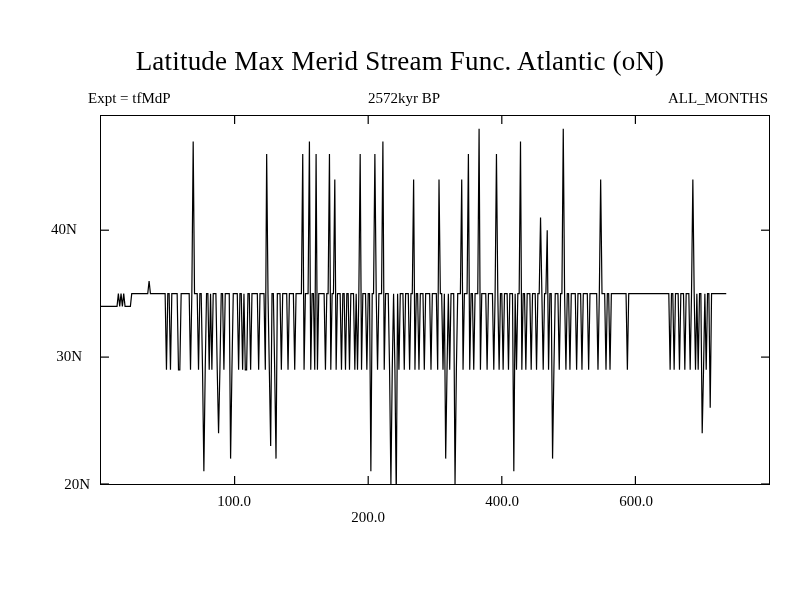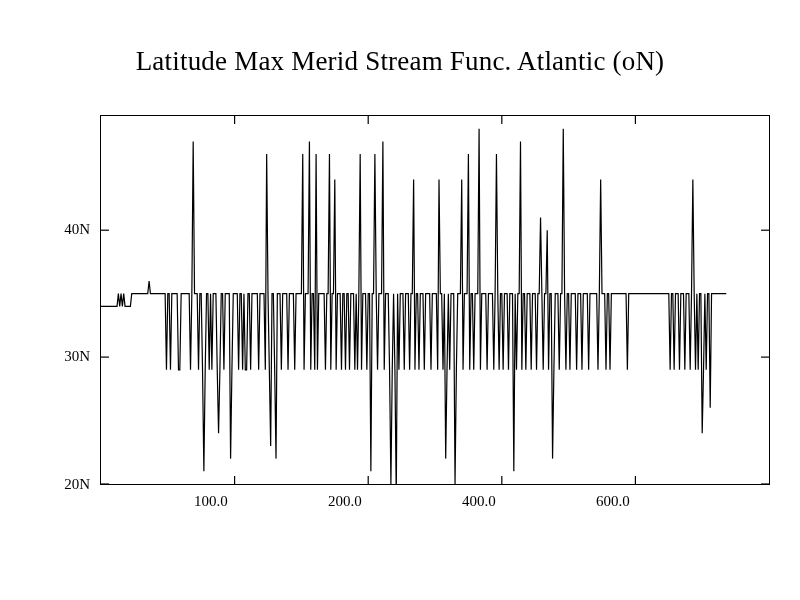--- a/index.html
+++ b/index.html
@@ -69,41 +69,46 @@
     position: absolute;
     font-family: "Liberation Serif", serif;
     font-size: 15px;
     text-align: right;
     white-space: nowrap;
   }
   .x-label {
     position: absolute;
     font-family: "Liberation Serif", serif;
     font-size: 15px;
-    text-align: left;
+    text-align: center;
     white-space: nowrap;
   }
   #xaxis-title {
     position: absolute;
     left: 100px;
     top: 518px;
     width: 670px;
     text-align: center;
     font-family: "Liberation Serif", serif;
     font-size: 19px;
     white-space: nowrap;
   }
 </style>
 </head>
 <body>
 
 <div id="page">
 
   <div id="chart-title">Latitude Max Merid Stream Func. Atlantic (oN)</div>
 
+  <div id="subtitle-row">
+    <div class="sub" id="sub-left">Expt = tfMdP</div>
+    <div class="sub" id="sub-mid">2572kyr BP</div>
+    <div class="sub" id="sub-right">ALL_MONTHS</div>
+  </div>
 
   <div id="plot-frame">
     <svg id="plot-svg" viewBox="0 0 670 370" preserveAspectRatio="none">
       <polyline id="series-path" fill="none" stroke="#000000" stroke-width="1.2" vector-effect="non-scaling-stroke" points="0.00,191.38 1.34,191.38 2.68,191.38 4.02,191.38 5.36,191.38 6.70,191.38 8.04,191.38 9.38,191.38 10.72,191.38 12.06,191.38 13.40,191.38 14.74,191.38 16.08,191.38 17.42,178.62 18.76,191.38 20.10,178.62 21.44,191.38 22.78,178.62 24.12,191.38 25.46,191.38 26.80,191.38 28.14,191.38 29.48,191.38 30.82,178.62 32.16,178.62 33.50,178.62 34.84,178.62 36.18,178.62 37.52,178.62 38.86,178.62 40.20,178.62 41.54,178.62 42.88,178.62 44.22,178.62 45.56,178.62 46.90,178.62 48.24,165.86 49.58,178.62 50.92,178.62 52.26,178.62 53.60,178.62 54.94,178.62 56.28,178.62 57.62,178.62 58.96,178.62 60.30,178.62 61.64,178.62 62.98,178.62 64.32,178.62 65.66,255.17 67.00,178.62 68.34,178.62 69.68,255.17 71.02,178.62 72.36,178.62 73.70,178.62 75.04,178.62 76.38,178.62 77.72,255.17 79.06,255.17 80.40,178.62 81.74,178.62 83.08,178.62 84.42,178.62 85.76,178.62 87.10,178.62 88.44,178.62 89.78,255.17 91.12,178.62 92.46,25.52 93.80,178.62 95.14,178.62 96.48,178.62 97.82,255.17 99.16,178.62 100.50,178.62 101.84,255.17 103.18,357.24 104.52,255.17 105.86,178.62 107.20,178.62 108.54,255.17 109.88,178.62 111.22,255.17 112.56,178.62 113.90,178.62 115.24,178.62 116.58,255.17 117.92,318.97 119.26,255.17 120.60,178.62 121.94,178.62 123.28,255.17 124.62,178.62 125.96,178.62 127.30,178.62 128.64,178.62 129.98,344.48 131.32,255.17 132.66,178.62 134.00,178.62 135.34,178.62 136.68,178.62 138.02,255.17 139.36,178.62 140.70,178.62 142.04,255.17 143.38,178.62 144.72,255.17 146.06,255.17 147.40,178.62 148.74,178.62 150.08,255.17 151.42,178.62 152.76,178.62 154.10,178.62 155.44,178.62 156.78,178.62 158.12,255.17 159.46,178.62 160.80,178.62 162.14,178.62 163.48,178.62 164.82,255.17 166.16,38.28 167.50,178.62 168.84,255.17 170.18,331.72 171.52,178.62 172.86,178.62 174.20,255.17 175.54,344.48 176.88,178.62 178.22,178.62 179.56,178.62 180.90,255.17 182.24,178.62 183.58,178.62 184.92,178.62 186.26,178.62 187.60,255.17 188.94,178.62 190.28,178.62 191.62,178.62 192.96,178.62 194.30,255.17 195.64,178.62 196.98,178.62 198.32,178.62 199.66,178.62 201.00,178.62 202.34,38.28 203.68,255.17 205.02,178.62 206.36,178.62 207.70,178.62 209.04,25.52 210.38,255.17 211.72,178.62 213.06,178.62 214.40,255.17 215.74,38.28 217.08,255.17 218.42,178.62 219.76,178.62 221.10,178.62 222.44,178.62 223.78,178.62 225.12,255.17 226.46,178.62 227.80,178.62 229.14,38.28 230.48,255.17 231.82,178.62 233.16,178.62 234.50,63.79 235.84,255.17 237.18,178.62 238.52,178.62 239.86,178.62 241.20,255.17 242.54,178.62 243.88,178.62 245.22,255.17 246.56,178.62 247.90,178.62 249.24,255.17 250.58,178.62 251.92,178.62 253.26,178.62 254.60,255.17 255.94,178.62 257.28,255.17 258.62,178.62 259.96,38.28 261.30,255.17 262.64,178.62 263.98,178.62 265.32,178.62 266.66,255.17 268.00,178.62 269.34,178.62 270.68,357.24 272.02,178.62 273.36,178.62 274.70,38.28 276.04,178.62 277.38,255.17 278.72,178.62 280.06,178.62 281.40,178.62 282.74,25.52 284.08,255.17 285.42,178.62 286.76,178.62 288.10,178.62 289.44,255.17 290.78,370.00 292.12,255.17 293.46,178.62 294.80,255.17 296.14,382.76 297.48,178.62 298.82,255.17 300.16,178.62 301.50,178.62 302.84,178.62 304.18,255.17 305.52,178.62 306.86,178.62 308.20,178.62 309.54,255.17 310.88,178.62 312.22,178.62 313.56,63.79 314.90,255.17 316.24,178.62 317.58,178.62 318.92,255.17 320.26,178.62 321.60,178.62 322.94,178.62 324.28,255.17 325.62,178.62 326.96,178.62 328.30,178.62 329.64,178.62 330.98,255.17 332.32,178.62 333.66,178.62 335.00,178.62 336.34,178.62 337.68,255.17 339.02,63.79 340.36,178.62 341.70,178.62 343.04,255.17 344.38,178.62 345.72,344.48 347.06,255.17 348.40,178.62 349.74,255.17 351.08,178.62 352.42,178.62 353.76,178.62 355.10,370.00 356.44,255.17 357.78,178.62 359.12,178.62 360.46,178.62 361.80,63.79 363.14,255.17 364.48,178.62 365.82,178.62 367.16,178.62 368.50,38.28 369.84,255.17 371.18,178.62 372.52,178.62 373.86,255.17 375.20,178.62 376.54,178.62 377.88,178.62 379.22,12.76 380.56,255.17 381.90,178.62 383.24,178.62 384.58,178.62 385.92,178.62 387.26,255.17 388.60,178.62 389.94,178.62 391.28,178.62 392.62,178.62 393.96,255.17 395.30,178.62 396.64,38.28 397.98,178.62 399.32,255.17 400.66,178.62 402.00,178.62 403.34,255.17 404.68,178.62 406.02,178.62 407.36,178.62 408.70,255.17 410.04,178.62 411.38,178.62 412.72,178.62 414.06,357.24 415.40,178.62 416.74,255.17 418.08,178.62 419.42,178.62 420.76,25.52 422.10,255.17 423.44,178.62 424.78,178.62 426.12,255.17 427.46,178.62 428.80,178.62 430.14,178.62 431.48,255.17 432.82,178.62 434.16,178.62 435.50,178.62 436.84,255.17 438.18,178.62 439.52,178.62 440.86,102.07 442.20,178.62 443.54,255.17 444.88,178.62 446.22,178.62 447.56,114.83 448.90,255.17 450.24,178.62 451.58,178.62 452.92,344.48 454.26,255.17 455.60,178.62 456.94,178.62 458.28,178.62 459.62,255.17 460.96,178.62 462.30,178.62 463.64,12.76 464.98,178.62 466.32,255.17 467.66,178.62 469.00,178.62 470.34,255.17 471.68,178.62 473.02,178.62 474.36,178.62 475.70,178.62 477.04,255.17 478.38,178.62 479.72,178.62 481.06,178.62 482.40,255.17 483.74,178.62 485.08,178.62 486.42,178.62 487.76,178.62 489.10,255.17 490.44,178.62 491.78,178.62 493.12,178.62 494.46,178.62 495.80,178.62 497.14,178.62 498.48,255.17 499.82,178.62 501.16,63.79 502.50,178.62 503.84,178.62 505.18,178.62 506.52,255.17 507.86,178.62 509.20,178.62 510.54,255.17 511.88,178.62 513.22,178.62 514.56,178.62 515.90,178.62 517.24,178.62 518.58,178.62 519.92,178.62 521.26,178.62 522.60,178.62 523.94,178.62 525.28,178.62 526.62,178.62 527.96,255.17 529.30,178.62 530.64,178.62 531.98,178.62 533.32,178.62 534.66,178.62 536.00,178.62 537.34,178.62 538.68,178.62 540.02,178.62 541.36,178.62 542.70,178.62 544.04,178.62 545.38,178.62 546.72,178.62 548.06,178.62 549.40,178.62 550.74,178.62 552.08,178.62 553.42,178.62 554.76,178.62 556.10,178.62 557.44,178.62 558.78,178.62 560.12,178.62 561.46,178.62 562.80,178.62 564.14,178.62 565.48,178.62 566.82,178.62 568.16,178.62 569.50,178.62 570.84,255.17 572.18,178.62 573.52,178.62 574.86,255.17 576.20,178.62 577.54,178.62 578.88,178.62 580.22,255.17 581.56,178.62 582.90,178.62 584.24,178.62 585.58,255.17 586.92,178.62 588.26,178.62 589.60,178.62 590.94,255.17 592.28,178.62 593.62,63.79 594.96,178.62 596.30,255.17 597.64,178.62 598.98,255.17 600.32,178.62 601.66,178.62 603.00,318.97 604.34,255.17 605.68,178.62 607.02,255.17 608.36,178.62 609.70,178.62 611.04,293.45 612.38,178.62 613.72,178.62 615.06,178.62 616.40,178.62 617.74,178.62 619.08,178.62 620.42,178.62 621.76,178.62 623.10,178.62 624.44,178.62 625.78,178.62 627.12,178.62 628.46,NaN 629.80,NaN 631.14,NaN 632.48,NaN 633.82,NaN 635.16,NaN 636.50,NaN 637.84,NaN 639.18,NaN 640.52,NaN 641.86,NaN 643.20,NaN 644.54,NaN 645.88,NaN 647.22,NaN 648.56,NaN 649.90,NaN 651.24,NaN 652.58,NaN 653.92,NaN 655.26,NaN 656.60,NaN 657.94,NaN 659.28,NaN 660.62,NaN 661.96,NaN 663.30,NaN"></polyline>
       <g id="tick-marks">
           <line x1="134" y1="370" x2="134" y2="362" stroke="#000" stroke-width="1.2" vector-effect="non-scaling-stroke"></line>
           <line x1="134" y1="0" x2="134" y2="8" stroke="#000" stroke-width="1.2" vector-effect="non-scaling-stroke"></line>
           <line x1="268" y1="370" x2="268" y2="362" stroke="#000" stroke-width="1.2" vector-effect="non-scaling-stroke"></line>
           <line x1="268" y1="0" x2="268" y2="8" stroke="#000" stroke-width="1.2" vector-effect="non-scaling-stroke"></line>
           <line x1="402" y1="370" x2="402" y2="362" stroke="#000" stroke-width="1.2" vector-effect="non-scaling-stroke"></line>
@@ -115,22 +120,22 @@
           <line x1="0" y1="242.41379310344826" x2="8" y2="242.41379310344826" stroke="#000" stroke-width="1.2" vector-effect="non-scaling-stroke"></line>
           <line x1="670" y1="242.41379310344826" x2="662" y2="242.41379310344826" stroke="#000" stroke-width="1.2" vector-effect="non-scaling-stroke"></line>
           <line x1="0" y1="114.82758620689654" x2="8" y2="114.82758620689654" stroke="#000" stroke-width="1.2" vector-effect="non-scaling-stroke"></line>
           <line x1="670" y1="114.82758620689654" x2="662" y2="114.82758620689654" stroke="#000" stroke-width="1.2" vector-effect="non-scaling-stroke"></line>
         </g>
     </svg>
   </div>
 
   <div id="axis-labels">
       <div class="y-label" style="left: 38px; width: 52px; top: 476px; text-align: right;">20N</div>
-      <div class="y-label" style="left: 38px; width: 52px; top: 348.414px;">30N</div>
-      <div class="y-label" style="left: 38px; width: 52px; top: 220.828px;">40N</div>
+      <div class="y-label" style="left: 30px; width: 52px; top: 348.414px;">30N</div>
+      <div class="y-label" style="left: 38px; width: 52px; top: 220.828px; text-align: center;">40N</div>
       <div class="x-label" style="left: 194px; width: 80px; top: 493px;">100.0</div>
-      <div class="x-label" style="left: 328px; width: 80px; top: 493px;">200.0</div>
+      <div class="x-label" style="left: 328px; width: 80px; top: 509px;">200.0</div>
       <div class="x-label" style="left: 462px; width: 80px; top: 493px;">400.0</div>
       <div class="x-label" style="left: 596px; width: 80px; top: 493px;">600.0</div>
     </div>
 
 
 </div>
 
 </body></html>

